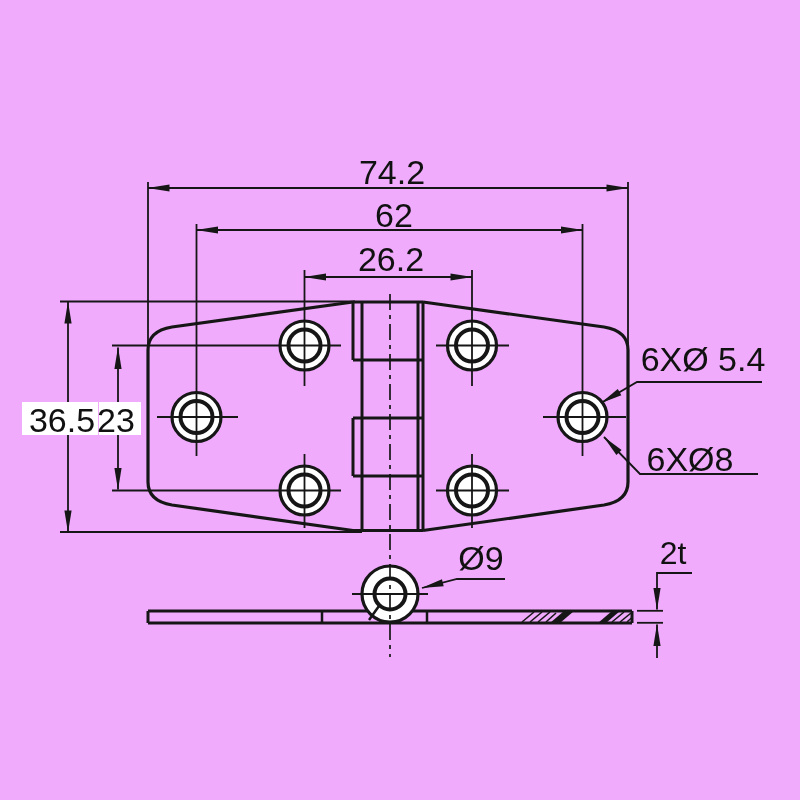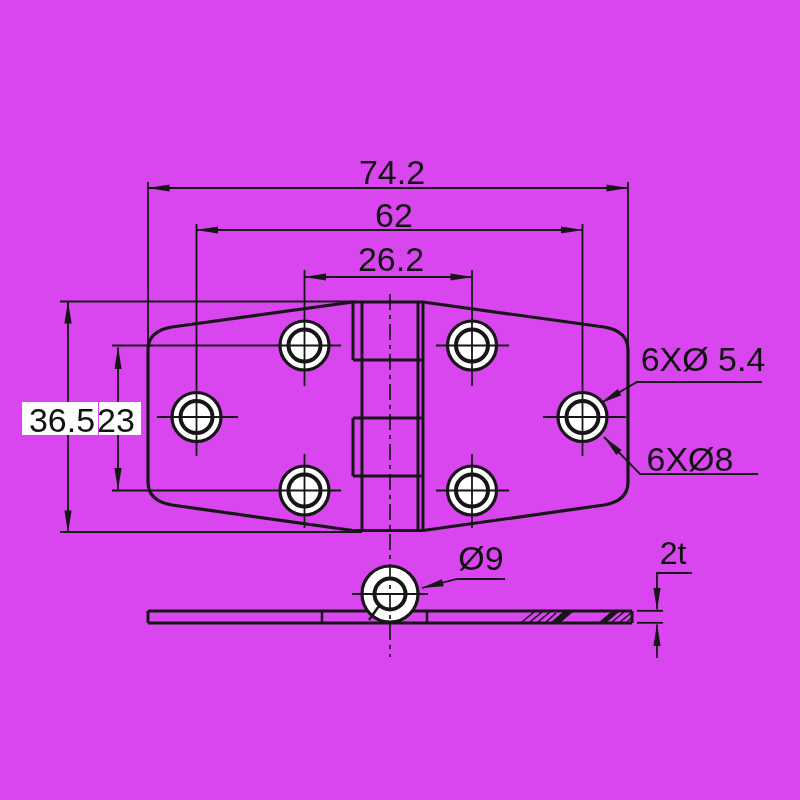--- a/index.html
+++ b/index.html
@@ -6,21 +6,21 @@
     margin: 0;
     padding: 0;
     background: #ffffff;
     width: 800px;
     height: 800px;
     overflow: hidden;
   }
   .canvas {
     width: 800px;
     height: 800px;
-    background: #d946ef;
+    background: #f0abfc;
     position: relative;
   }
   svg { display: block; }
   .ln   { stroke: #161616; fill: none; }
   .body { stroke-width: 3.2; }
   .barrel { stroke-width: 3; }
   .hole-outer { stroke-width: 3.2; fill: #ffffff; }
   .hole-inner { stroke-width: 4; fill: #ffffff; }
   .thin { stroke-width: 1.8; }
   .dim  { stroke-width: 1.8; }

